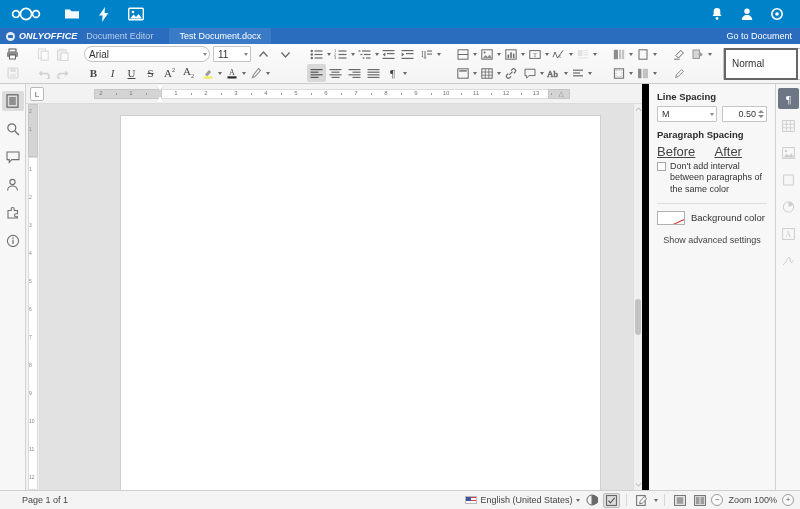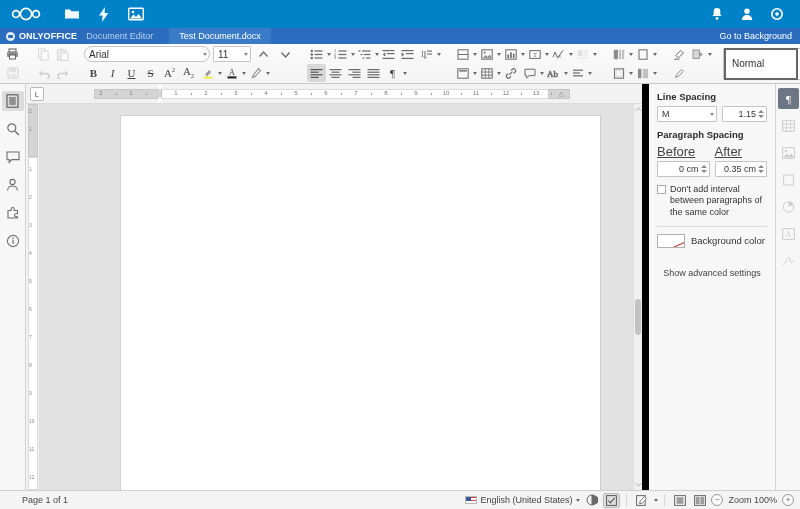--- a/index.html
+++ b/index.html
@@ -38,21 +38,21 @@
   }
   .oo-brandzone { display:flex; align-items:center; padding-left:6px; gap:4px; }
   .oo-logo-dot {
     width:9px;height:9px;border-radius:50%;
     background: #e6ecf5; position:relative; display:inline-block;
   }
   .oo-logo-dot::after{
     content:""; position:absolute; left:2px; top:3px; width:5px;height:3px;
     background:#2a6dbf; border-radius:1px;
   }
-  .oo-brand { font-weight:bold; letter-spacing:0.1px; font-size:9px; color:#fff;}
+  .oo-brand { font-weight:bold; letter-spacing:0.1px; font-size:9px; color:#fff;font-style:italic;}
   .oo-sub { font-size:9px; color:#b9cfe9; margin-left:5px; }
   .oo-tab {
     margin-left:16px; height:16px; line-height:16px; padding:0 10px;
     background:#3a7bc8; color:#ffffff; font-size:9px;
     border-top-left-radius:2px; border-top-right-radius:2px;
     max-width:190px; overflow:hidden; white-space:nowrap; text-overflow:ellipsis;
     cursor:pointer;
   }
   .oo-goto {
     margin-left:auto; margin-right:8px; font-size:9px; color:#ffffff; cursor:pointer;
@@ -156,21 +156,21 @@
   .sp-dn{ border-top:3px solid #888; }
   .rp-cols { display:flex; gap:5px; margin-bottom:2px; }
   .rp-cols > div { width:56px; font-size:13px; color:#444;text-decoration:underline; }
   .rp-check { display:flex; gap:4px; margin-top:2px; margin-bottom:8px; }
   .chkbox { width:9px;height:9px;border:1px solid #a8a8a8;background:#fff;flex:none;margin-top:1px;cursor:pointer;}
   .rp-check span { font-size:9px; color:#333; line-height:1.25; }
   .rp-hr { height:1px; background:#dddddd; margin:2px 0 7px 0; }
   .bgrow { display:flex; align-items:center; gap:6px; margin-bottom:9px; }
   .swatch { width:28px;height:14px;border:1px solid #b0b0b0;background:#fff;position:relative;cursor:pointer;overflow:hidden;}
   .swatch::after{ content:""; position:absolute; left:-2px; top:12px; width:34px;height:1px;background:#c0392b;transform:rotate(-24deg);}
-  .adv { text-align:center; font-size:9px; color:#444; margin-top:20px; cursor:pointer;}
+  .adv { text-align:center; font-size:9px; color:#444; margin-top:10px; cursor:pointer;}
 
   
   .editor {
     position:absolute; left:26px; top:84px; right:158px; bottom:19px;
     background:#e2e2e2; overflow:hidden;
   }
   .hruler {
     position:absolute; left:0; top:0; right:0; height:20px;
     background:#f2f2f2; border-bottom:1px solid #dcdcdc;
   }
@@ -317,21 +317,21 @@
     </div>
   </div>
 
   <div class="oo-bar">
     <div class="oo-brandzone">
       <span class="oo-logo-dot"></span>
       <span class="oo-brand">ONLYOFFICE</span>
       <span class="oo-sub">Document Editor</span>
     </div>
     <div class="oo-tab">Test Document.docx</div>
-    <div class="oo-goto">Go to Background</div>
+    <div class="oo-goto">Go to Document</div>
   </div>
 
   <div class="toolbar">
 
     <div class="tb-group">
       <div class="tb-row">
         <div class="btn">
           <svg width="13" height="12" viewBox="0 0 13 12">
               <rect x="3" y="1" width="7" height="3" fill="none" stroke="#555" stroke-width="1"></rect>
               <rect x="1" y="4" width="11" height="5" rx="1" fill="#8d8d8d"></rect>
@@ -853,48 +853,32 @@
   </div>
 
   <div class="right-panel">
     <div class="rp-title">Line Spacing</div>
     <div class="rp-row">
       <div class="combo" style="width:60px;">
         <span class="cval">Multiple</span>
         <span class="ccar"></span>
       </div>
       <div class="spin" style="width:50px;">
-        <span class="sval">1.15</span>
+        <span class="sval">0.50</span>
         <span class="spin-arrows">
           <i class="sp-up"></i>
           <i class="sp-dn"></i>
         </span>
       </div>
     </div>
 
     <div class="rp-title">Paragraph Spacing</div>
     <div class="rp-cols">
       <div>Before</div>
       <div>After</div>
-    </div>
-    <div class="rp-row">
-      <div class="spin" style="width:56px;">
-        <span class="sval">0 cm</span>
-        <span class="spin-arrows">
-          <i class="sp-up"></i>
-          <i class="sp-dn"></i>
-        </span>
-      </div>
-      <div class="spin" style="width:56px;">
-        <span class="sval">0.35 cm</span>
-        <span class="spin-arrows">
-          <i class="sp-up"></i>
-          <i class="sp-dn"></i>
-        </span>
-      </div>
     </div>
 
     <div class="rp-check">
       <span class="chkbox"></span>
       <span>Don't add interval between paragraphs of the same color</span>
     </div>
 
     <div class="rp-hr"></div>
 
     <div class="bgrow">

